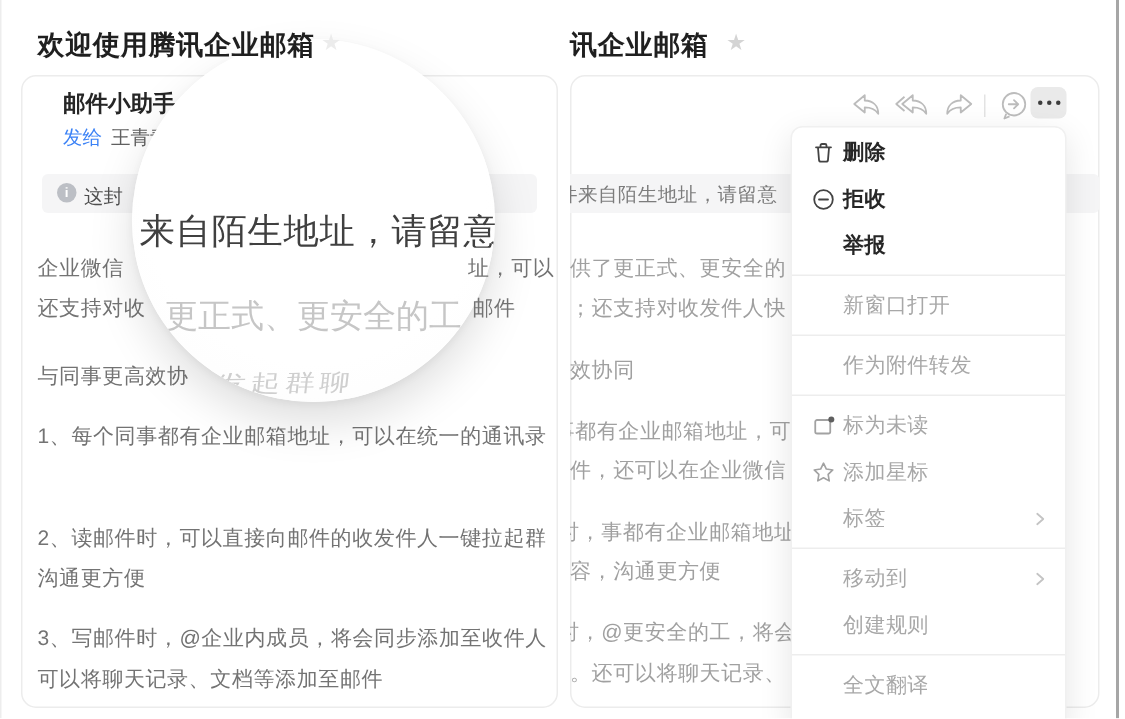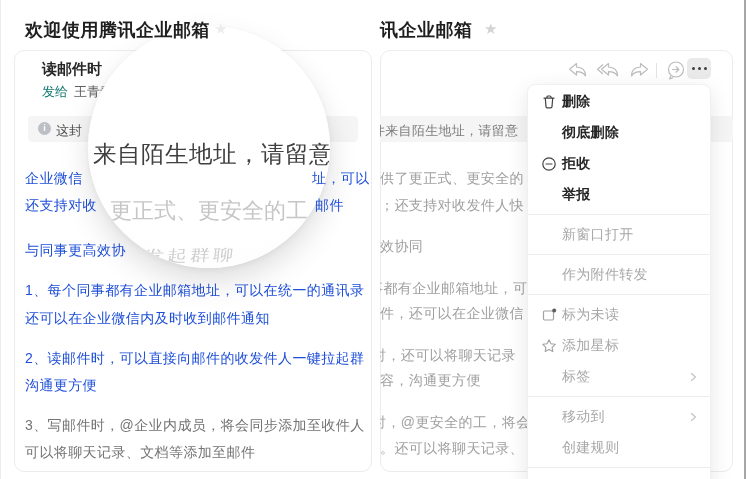--- a/index.html
+++ b/index.html
@@ -14,30 +14,30 @@
   #card-left{left:14px;width:358px;}
   #card-right{left:380px;width:353px;}
 
   .pane-title{font-size:18px;font-weight:700;color:#1f1f1f;letter-spacing:.5px;line-height:20px;z-index:5;white-space:nowrap;}
   .star{font-size:15px;line-height:16px;z-index:6;}
   .star.ghost{color:#ececec;}
   .star.gray{color:#d4d4d4;}
 
   .sender{font-size:15px;font-weight:700;color:#262626;z-index:2;white-space:nowrap;}
   .to-line{font-size:13px;z-index:2;white-space:nowrap;}
-  .to-label{color:#0f766e;}
+  .to-label{color:#3b82f6;}
   .to-name{color:#606060;margin-left:6px;}
 
   .banner{height:26px;background:#f5f5f6;border-radius:4px;z-index:2;}
   .banner.clipped{border-radius:0 4px 4px 0;}
   .info-icon{position:absolute;left:10px;top:6px;width:13px;height:13px;border-radius:50%;background:#bcbfc5;
     color:#fff;font-size:9px;font-weight:700;text-align:center;line-height:13px;font-style:normal;}
   .banner-text{position:absolute;left:28px;top:6px;font-size:13px;font-weight:500;color:#4f4f4f;white-space:nowrap;}
 
-  .frag{font-size:14px;line-height:15px;color:#1d4ed8;letter-spacing:.4px;white-space:nowrap;z-index:2;}
+  .frag{font-size:14px;line-height:15px;color:#737373;letter-spacing:.4px;white-space:nowrap;z-index:2;}
   .frag.lite{color:#737373;}
   .frag.over{z-index:4;}
   .rfrag{font-size:14px;line-height:15px;color:#a0a0a0;letter-spacing:.4px;white-space:nowrap;z-index:2;}
   .clipwrap{overflow:hidden;z-index:2;}
   .clipwrap>span{display:inline-block;white-space:nowrap;}
   .rbanner-text{font-size:13px;font-weight:500;color:#7c7c7c;letter-spacing:.3px;}
 
   .lens{left:88px;top:26px;width:242px;height:242px;border-radius:50%;z-index:3;
     background:radial-gradient(circle at 50% 42%,#ffffff 62%,#fdfdfd 84%,#f4f4f4 100%);
     box-shadow:0 14px 30px rgba(0,0,0,.13),0 2px 6px rgba(0,0,0,.05);overflow:hidden;}
@@ -68,37 +68,36 @@
 <div class="window">
 
   <div class="card" id="card-left"></div>
   <div class="card" id="card-right"></div>
 
   <div class="abs pane-title" style="left:25px;top:20px;">欢迎使用腾讯企业邮箱</div>
   <div class="abs star ghost" style="left:214px;top:21px;">★</div>
   <div class="abs pane-title" style="left:380px;top:20px;">讯企业邮箱</div>
   <div class="abs star gray" style="left:484px;top:21px;">★</div>
 
-  <div class="abs sender" style="left:42px;top:60px;">读邮件时</div>
+  <div class="abs sender" style="left:42px;top:60px;">邮件小助手</div>
   <div class="abs to-line" style="left:42px;top:83px;">
     <span class="to-label">发给</span><span class="to-name">王青青</span>
   </div>
 
   <div class="abs banner" style="left:28px;top:116px;width:330px;">
     <i class="info-icon">i</i>
     <span class="banner-text">这封</span>
   </div>
 
   <div class="abs frag" style="left:25px;top:171px;">企业微信</div>
   <div class="abs frag over" style="left:312px;top:171px;">址，可以</div>
   <div class="abs frag" style="left:25px;top:198px;">还支持对收</div>
   <div class="abs frag over" style="left:315px;top:198px;">邮件</div>
   <div class="abs frag" style="left:25px;top:243px;">与同事更高效协</div>
   <div class="abs frag" style="left:25px;top:283px;">1、每个同事都有企业邮箱地址，可以在统一的通讯录</div>
-  <div class="abs frag" style="left:25px;top:311px;">还可以在企业微信内及时收到邮件通知</div>
   <div class="abs frag" style="left:25px;top:351px;">2、读邮件时，可以直接向邮件的收发件人一键拉起群</div>
   <div class="abs frag" style="left:25px;top:378px;">沟通更方便</div>
   <div class="abs frag lite" style="left:25px;top:418px;">3、写邮件时，@企业内成员，将会同步添加至收件人</div>
   <div class="abs frag lite" style="left:25px;top:445px;">可以将聊天记录、文档等添加至邮件</div>
 
   <div class="abs lens">
     <div class="abs lens-headline">来自陌生地址，请留意</div>
     <div class="abs lens-subline">更正式、更安全的工</div>
     <div class="abs lens-distort">发起群聊</div>
   </div>
@@ -108,21 +107,21 @@
     <span class="rbanner-text" style="margin-left:-8px;">件来自陌生地址，请留意</span>
   </div>
 
   <div class="abs rfrag" style="left:380px;top:171px;">供了更正式、更安全的</div>
   <div class="abs rfrag" style="left:380px;top:198px;text-align:center;">；还支持对收发件人快</div>
   <div class="abs rfrag" style="left:380px;top:239px;">效协同</div>
   <div class="abs clipwrap" style="left:380px;top:279px;width:170px;height:16px;">
     <span class="rfrag" style="margin-left:-11px;">事都有企业邮箱地址，可</span></div>
   <div class="abs rfrag" style="left:380px;top:306px;">件，还可以在企业微信</div>
   <div class="abs clipwrap" style="left:380px;top:346px;width:170px;height:16px;">
-    <span class="rfrag" style="margin-left:-8px;">时，还可以将聊天记录</span></div>
+    <span class="rfrag" style="margin-left:-8px;">时，事都有企业邮箱地址</span></div>
   <div class="abs rfrag" style="left:380px;top:373px;">容，沟通更方便</div>
   <div class="abs clipwrap" style="left:380px;top:413px;width:170px;height:16px;">
     <span class="rfrag" style="margin-left:-8px;">时，@更安全的工，将会</span></div>
   <div class="abs rfrag" style="left:380px;top:441px;">。还可以将聊天记录、</div>
 
   <svg class="abs toolbar-icon" style="left:566px;top:60px;" width="24" height="20" viewBox="0 0 24 20">
     <path d="M10.5 3.5 L3.5 9.3 L10.5 15 V11.6 C14.5 11.6 17.5 12.8 19.5 15.8 C19.5 10.2 15.8 7.2 10.5 7 Z" fill="#fff" stroke="#bcbcbc" stroke-width="1.2" stroke-linejoin="round"></path>
   </svg>
   <svg class="abs toolbar-icon" style="left:595px;top:60px;" width="26" height="20" viewBox="0 0 26 20">
     <path d="M8 4.5 L2.5 9.3 L8 14" fill="none" stroke="#bcbcbc" stroke-width="1.2" stroke-linejoin="round"></path>
@@ -146,24 +145,20 @@
   <div class="abs menu">
     <div class="mi dark">
       <span class="ic">
         <svg width="16" height="16" viewBox="0 0 16 16">
             <path d="M3 4.2 H13 M6 4.2 V3 A1 1 0 0 1 7 2 H9 A1 1 0 0 1 10 3 V4.2 M4.3 4.2 L5 12.6 A1.3 1.3 0 0 0 6.3 13.8 H9.7 A1.3 1.3 0 0 0 11 12.6 L11.7 4.2" fill="none" stroke="#434343" stroke-width="1.2" stroke-linecap="round" stroke-linejoin="round"></path>
           </svg>
       </span>
         <span class="lb">删除</span>
     </div>
     <div class="mi dark">
-      <span class="ic"></span>
-        <span class="lb">彻底删除</span>
-    </div>
-    <div class="mi dark">
       <span class="ic">
         <svg width="16" height="16" viewBox="0 0 16 16">
             <circle cx="8" cy="8" r="6.2" fill="none" stroke="#434343" stroke-width="1.2"></circle>
         <path d="M5 8 H11" stroke="#434343" stroke-width="1.2" stroke-linecap="round"></path>
           </svg>
       </span>
         <span class="lb">拒收</span>
     </div>
     <div class="mi dark">
       <span class="ic"></span>

